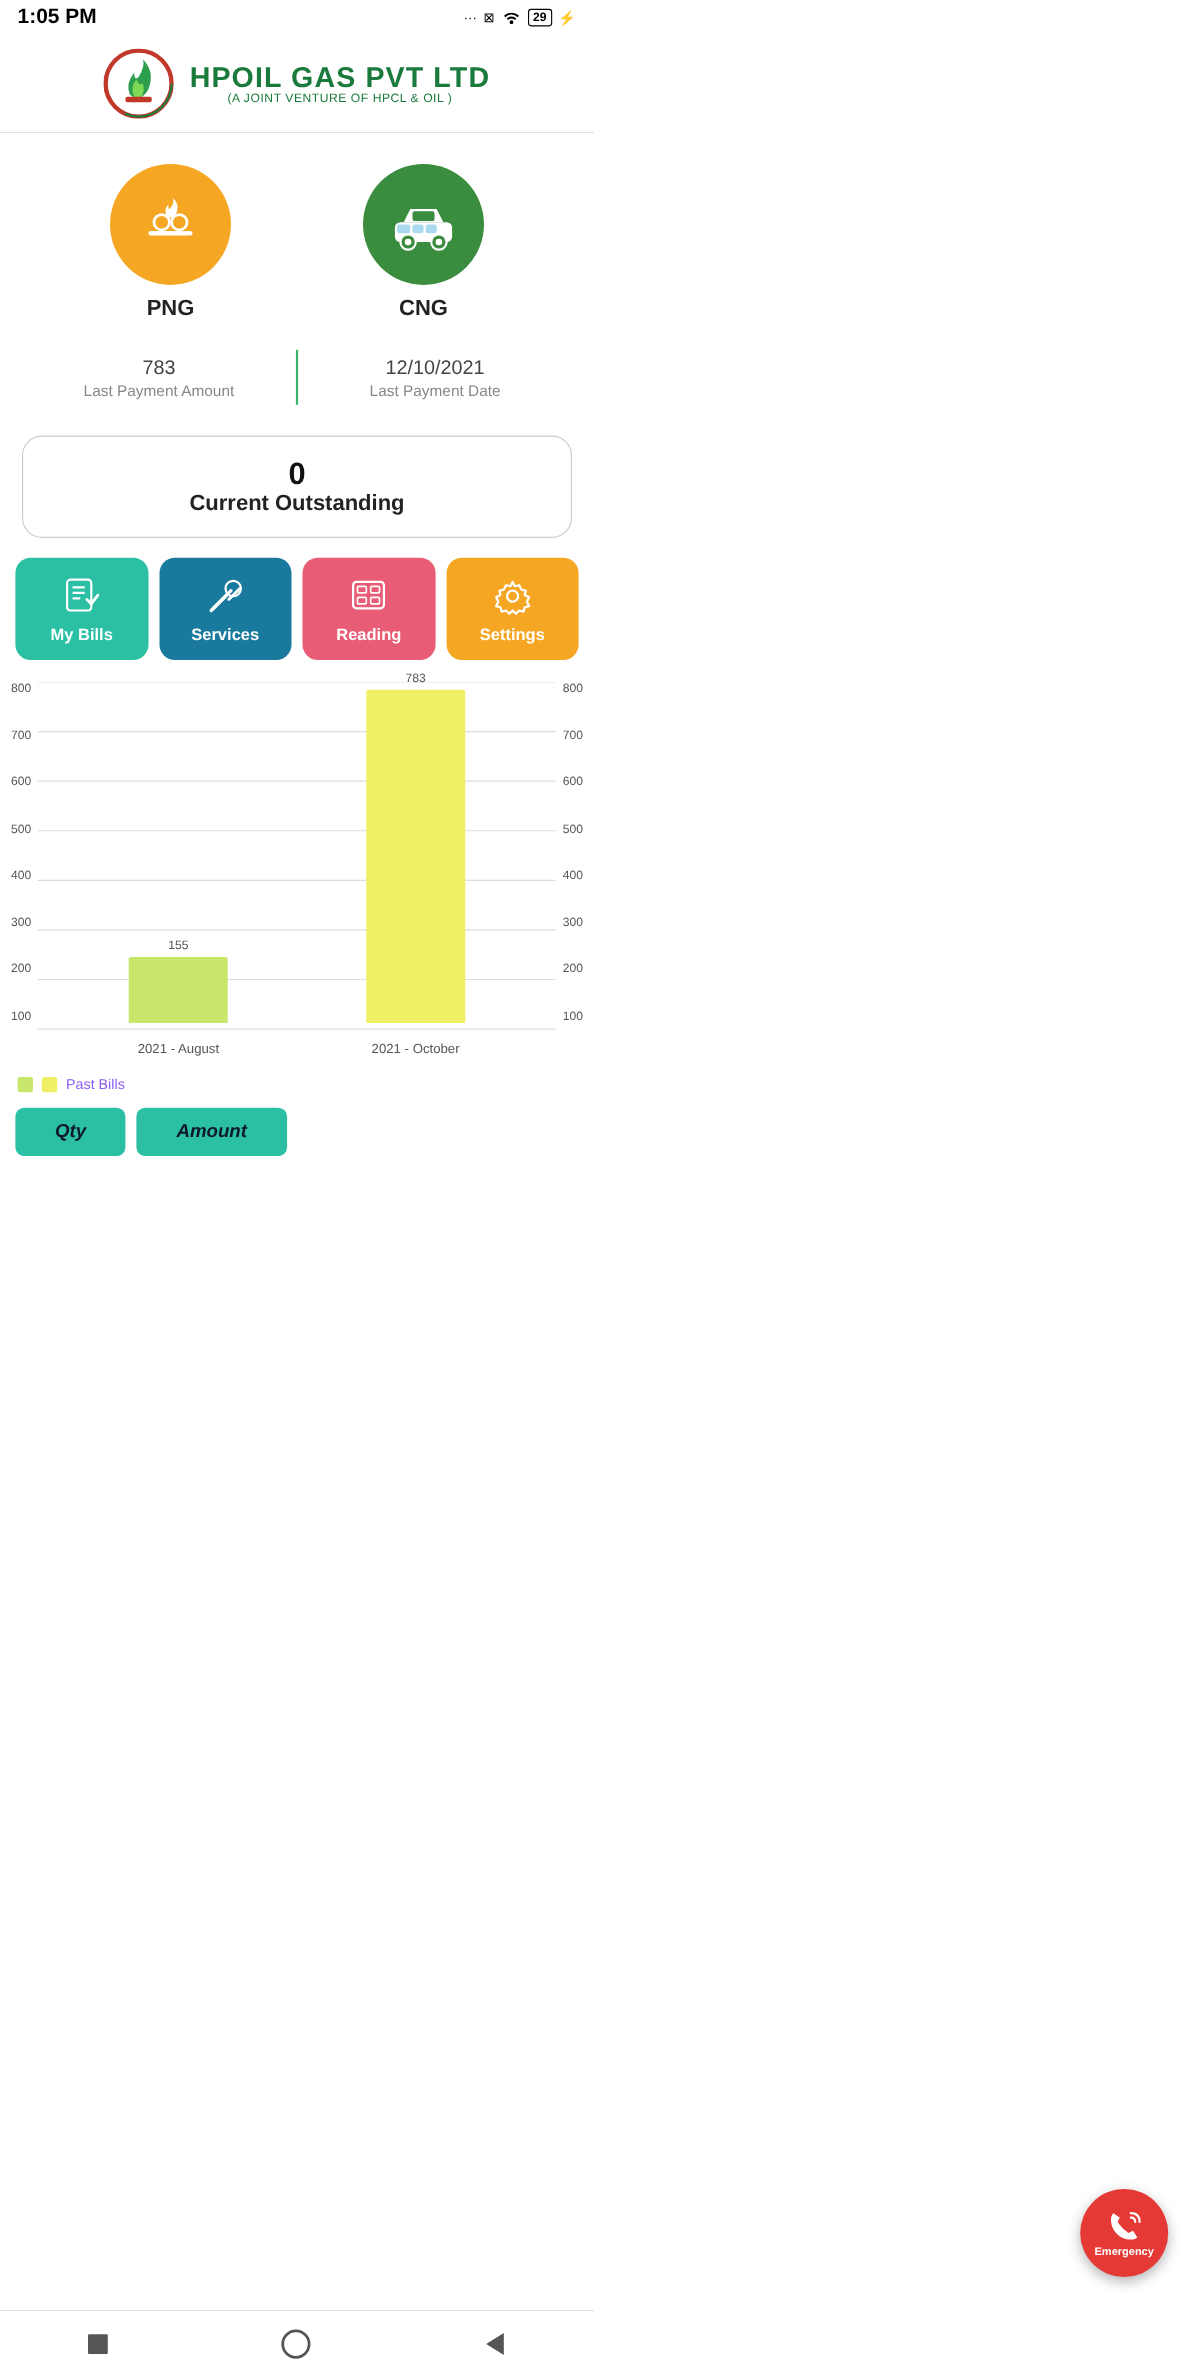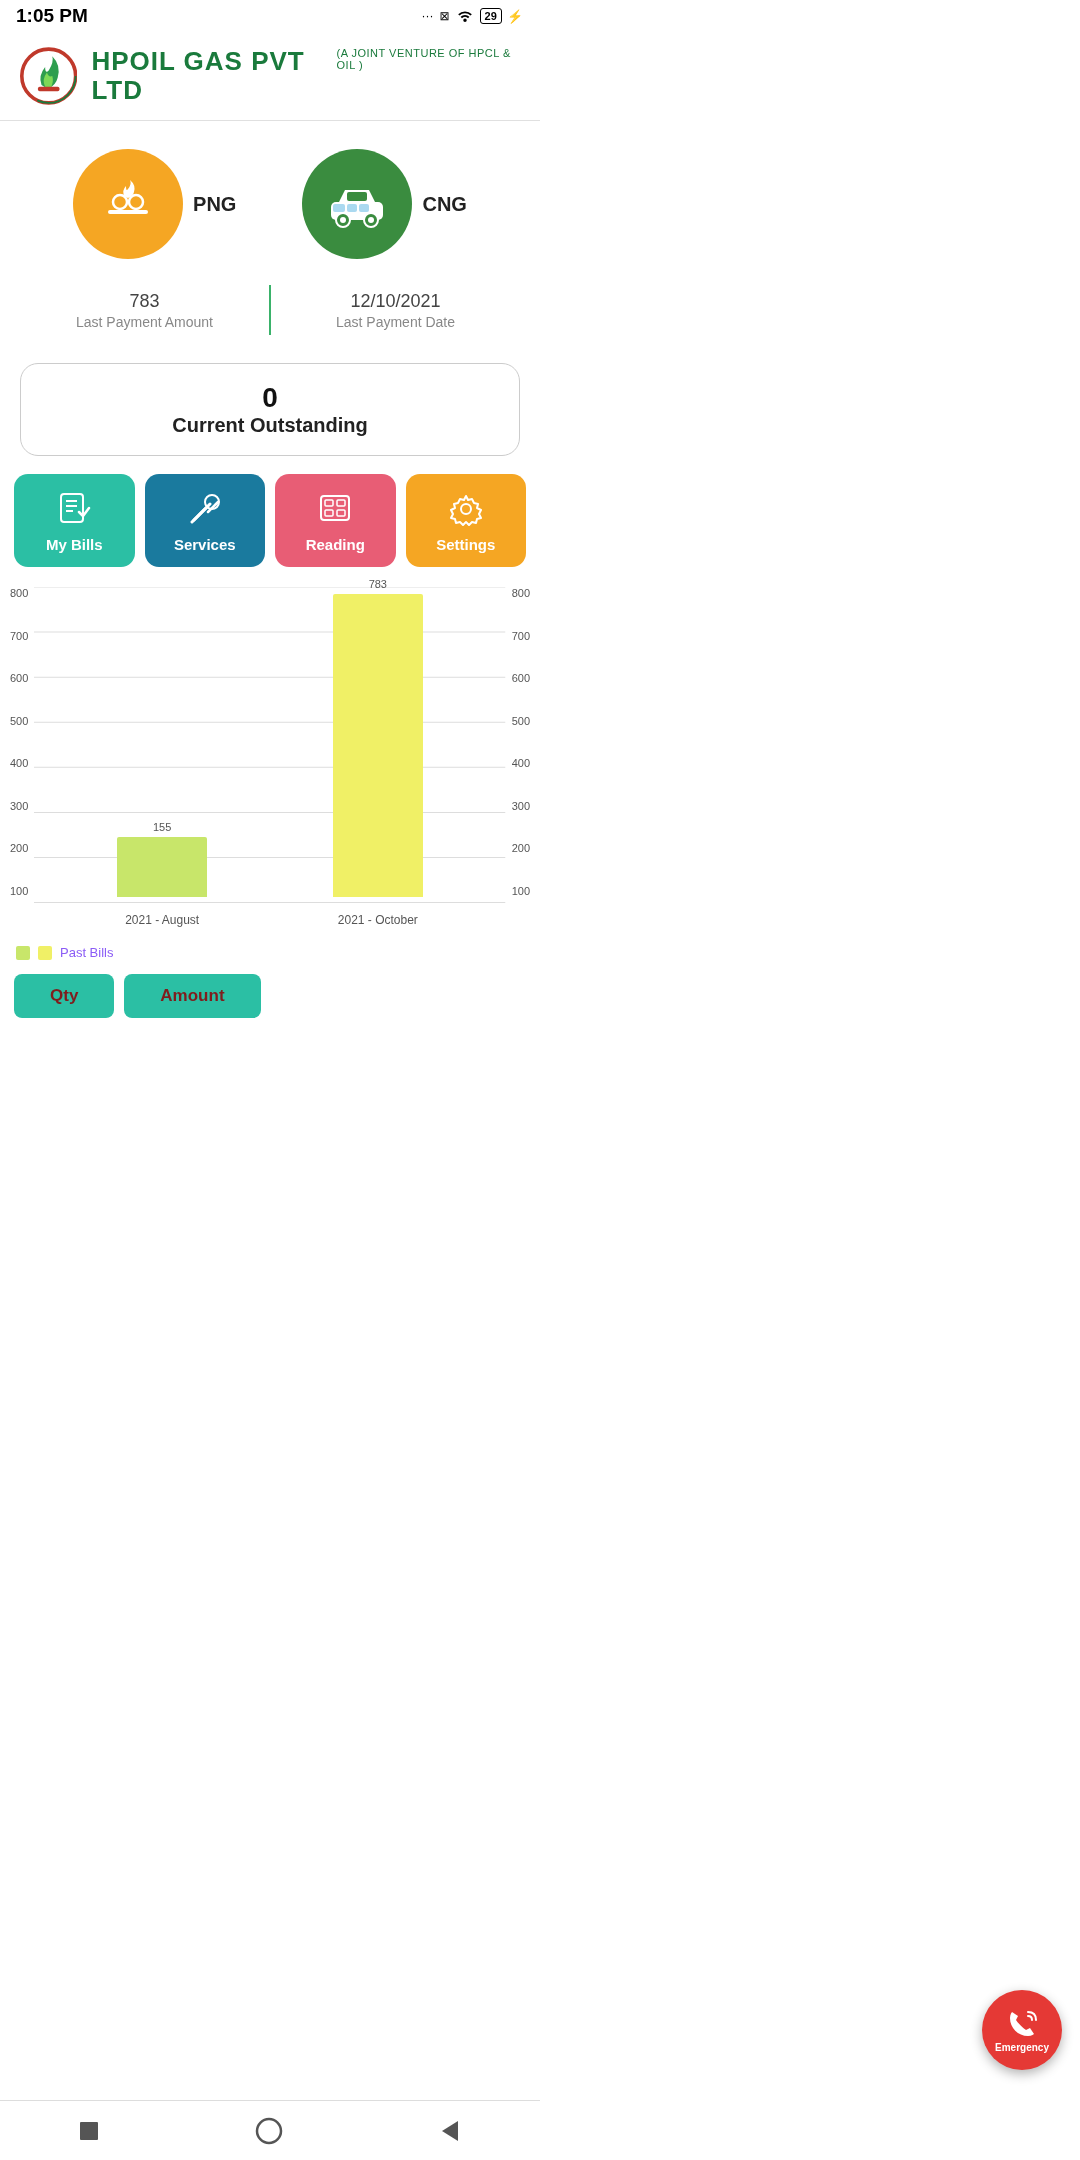--- a/index.html
+++ b/index.html
@@ -47,22 +47,23 @@
       display: flex;
       align-items: center;
       gap: 14px;
     }
     .logo-icon {
       width: 64px;
       height: 64px;
     }
     .logo-text-block {
       display: flex;
-      flex-direction: row;
+      flex-direction: column;
       justify-content: center;
+      text-align: center;
     }
     .logo-title {
       font-size: 26px;
       font-weight: 800;
       color: #1a7a3c;
       letter-spacing: 1px;
       line-height: 1.1;
     }
     .logo-subtitle {
       font-size: 11px;
@@ -73,21 +74,21 @@
 
     
     .service-types {
       display: flex;
       justify-content: space-around;
       align-items: center;
       padding: 28px 40px 16px 40px;
     }
     .service-item {
       display: flex;
-      flex-direction: row;
+      flex-direction: column;
       align-items: center;
       gap: 10px;
       cursor: pointer;
     }
     .service-circle {
       width: 110px;
       height: 110px;
       border-radius: 50%;
       display: flex;
       align-items: center;
@@ -282,27 +283,28 @@
     }
 
     
     .qty-value-btns {
       display: flex;
       gap: 10px;
       padding: 6px 14px 16px 14px;
     }
     .qty-val-btn {
       background: #2bbfa4;
-      color: #7f1d1d;
+      color: #0f172a;
       border: none;
       border-radius: 8px;
       padding: 12px 36px;
       font-size: 17px;
       font-weight: 600;
       cursor: pointer;
+      font-style: italic;
     }
 
     
     .emergency-fab {
       position: fixed;
       bottom: 90px;
       right: 18px;
       width: 80px;
       height: 80px;
       background: #e53935;

